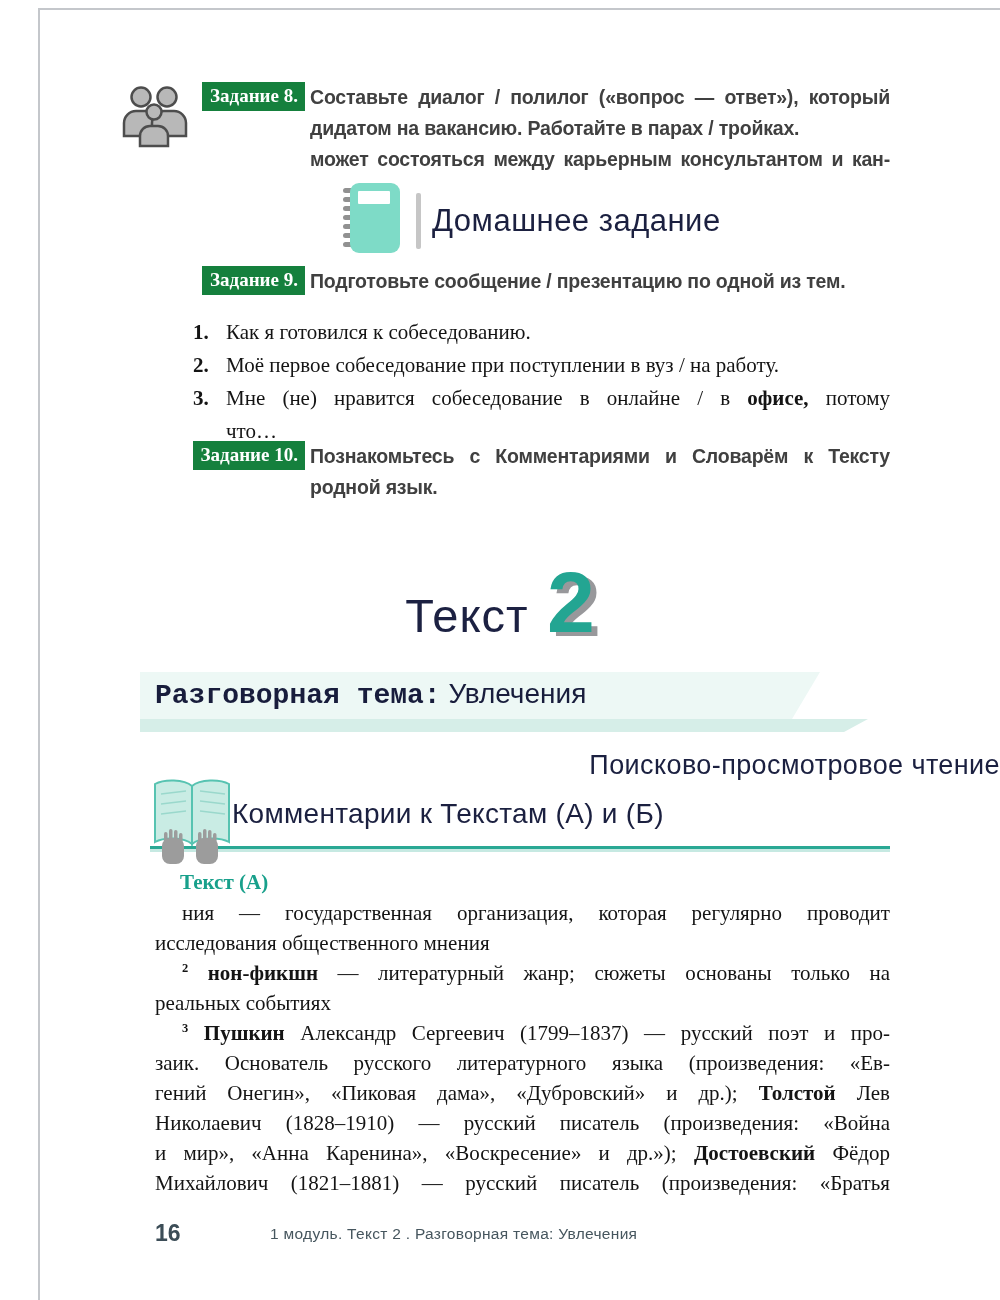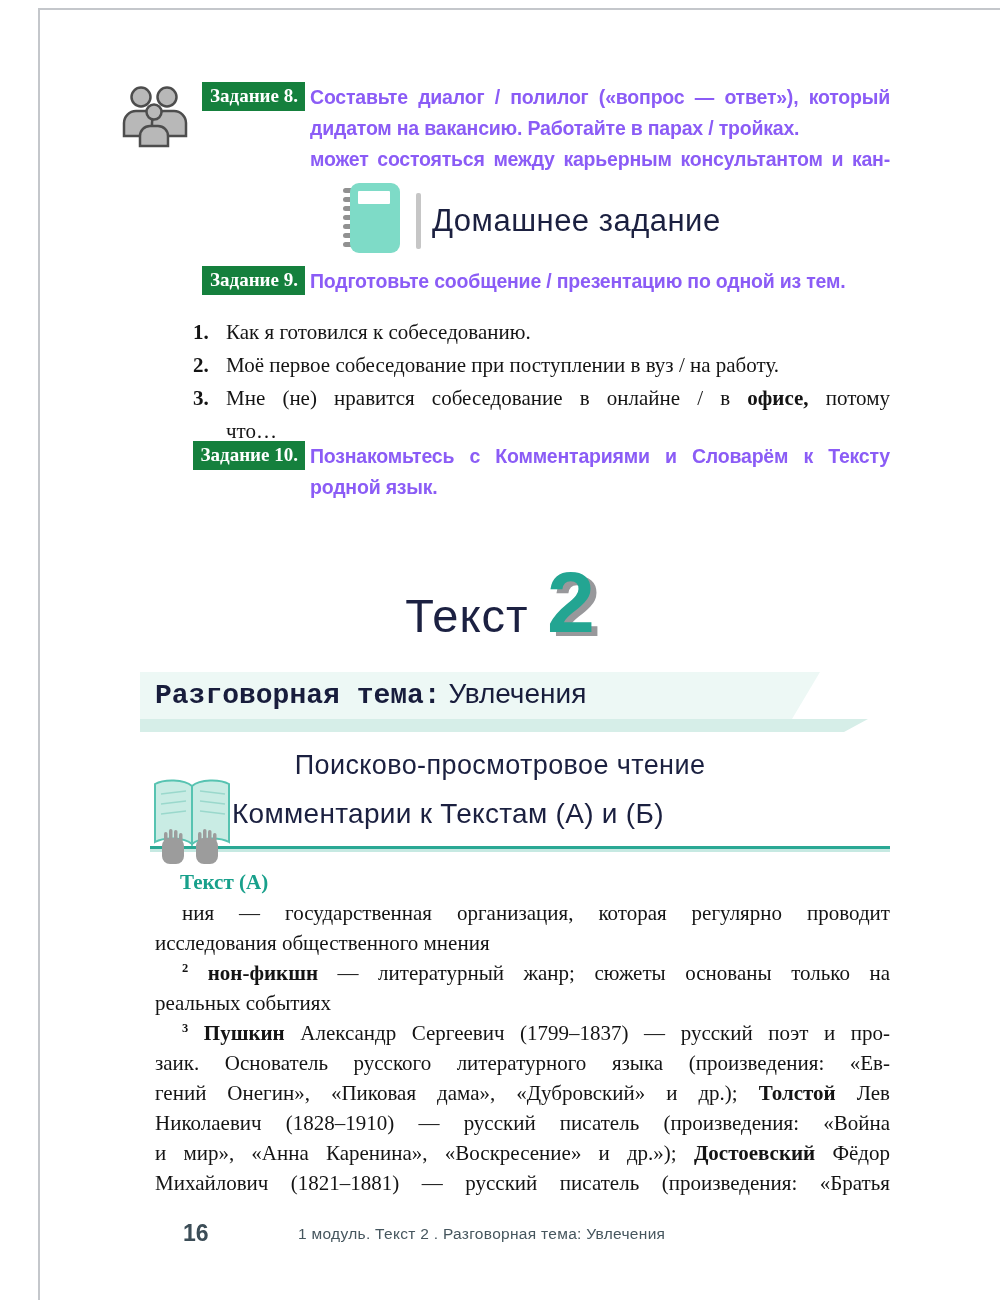--- a/index.html
+++ b/index.html
@@ -17,21 +17,21 @@
   .task{position:absolute;left:0;width:1000px;}
   .task-badge{
     position:absolute;right:695px;top:0;white-space:nowrap;
     background:#15803d;color:#ffffff;
     font:700 19px/23px "Liberation Serif",serif;
     padding:2px 7px 4px 8px;
   }
   .task-text{
     position:absolute;left:310px;top:0;width:580px;
     font:700 19.5px/31px "Liberation Sans",sans-serif;
-    letter-spacing:-0.2px;color:#8b5cf6;
+    letter-spacing:-0.2px;color:#404040;
   }
 
   
   .line{text-align:justify;text-align-last:justify;}
   .line.last{text-align-last:left;}
   .b{font-weight:700;}
   sup{font-size:12.5px;font-weight:700;vertical-align:super;line-height:0;}
 
   
   .hw{position:absolute;left:343px;top:183px;display:flex;align-items:center;gap:11px;height:76px;}
@@ -53,40 +53,40 @@
 
   
   .banner-band{position:absolute;left:140px;top:672px;width:680px;height:47px;background:#edf8f5;
     clip-path:polygon(0 0,100% 0,calc(100% - 28px) 100%,0 100%);}
   .banner-strip{position:absolute;left:140px;top:719px;width:728px;height:13px;background:#d6eee8;
     clip-path:polygon(0 0,100% 0,calc(100% - 24px) 100%,0 100%);}
   .banner-title{position:absolute;left:155px;top:678px;font-size:28px;color:#181d3c;}
   .banner-title .bold{font-weight:700;font-family:Liberation Mono, monospace;}
 
   
-  .reading{position:absolute;left:0;top:750px;width:1000px;text-align:center;
+  .reading{position:absolute;left:0;top:750px;width:1000px;text-align:right;
     font-size:27px;color:#1b2040;letter-spacing:0.4px;}
 
   
   .cmh{position:absolute;left:150px;top:786px;width:740px;height:78px;}
   .cmh-underline{position:absolute;left:0;top:60px;width:740px;height:3px;background:#2aa894;
     box-shadow:0 3px 0 #c6e9e2;}
   .cmh-icon{position:absolute;left:0;top:-12px;}
   .cmh-title{position:absolute;left:82px;top:12px;font-size:28px;color:#1b2040;letter-spacing:0.3px;}
 
   
   .text-a{position:absolute;left:180px;top:870px;
     font:700 21px "Liberation Serif",serif;color:#18a08b;}
   .paras{position:absolute;left:155px;top:898px;width:735px;
     font:400 21px/30px "Liberation Serif",serif;color:#141414;}
   .para .line:first-child{text-indent:27px;}
 
   
   .footer{position:absolute;left:155px;top:1220px;width:720px;}
-  .pgnum{display:inline-block;font-weight:700;font-size:23px;color:#3c4d57;margin-left:28px;}
+  .pgnum{display:inline-block;font-weight:700;font-size:23px;color:#3c4d57;}
   .crumb{display:inline-block;margin-left:85px;font-size:15.5px;color:#46565e;letter-spacing:0.3px;vertical-align:2px;}
 </style>
 </head>
 <body>
 
 <div class="pb-top"></div>
 <div class="pb-left"></div>
 
 <section class="task" style="top:82px;">
   <span class="abs" style="left:120px;top:2px;">

